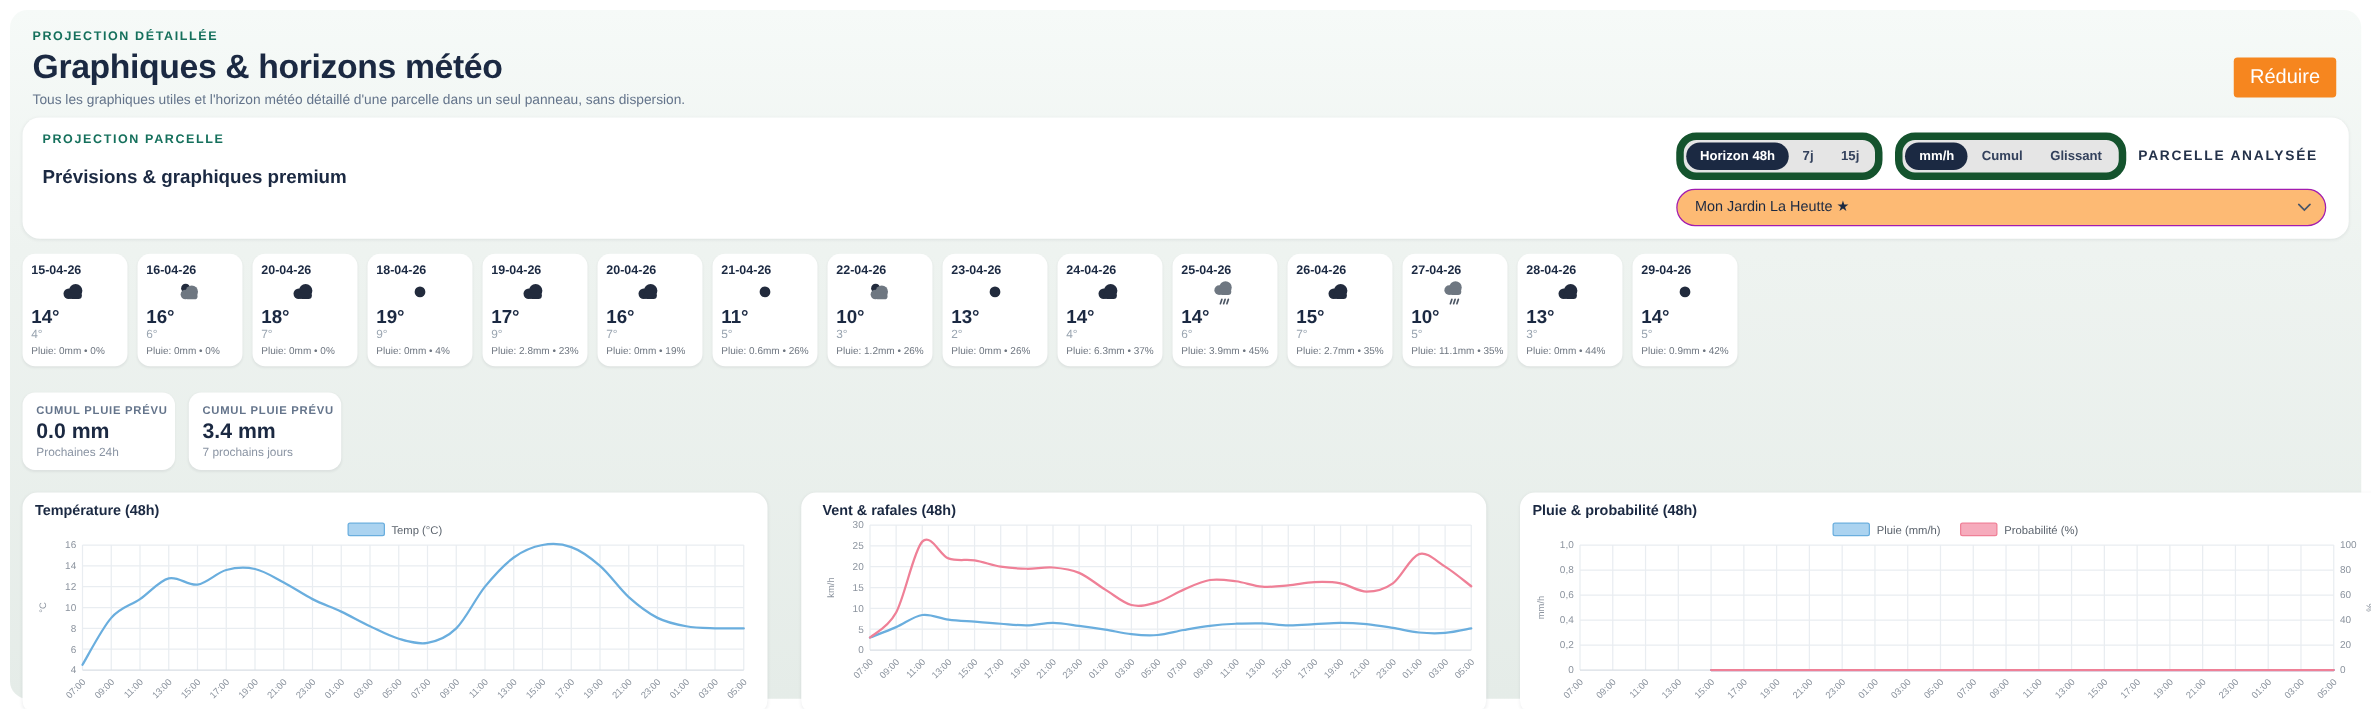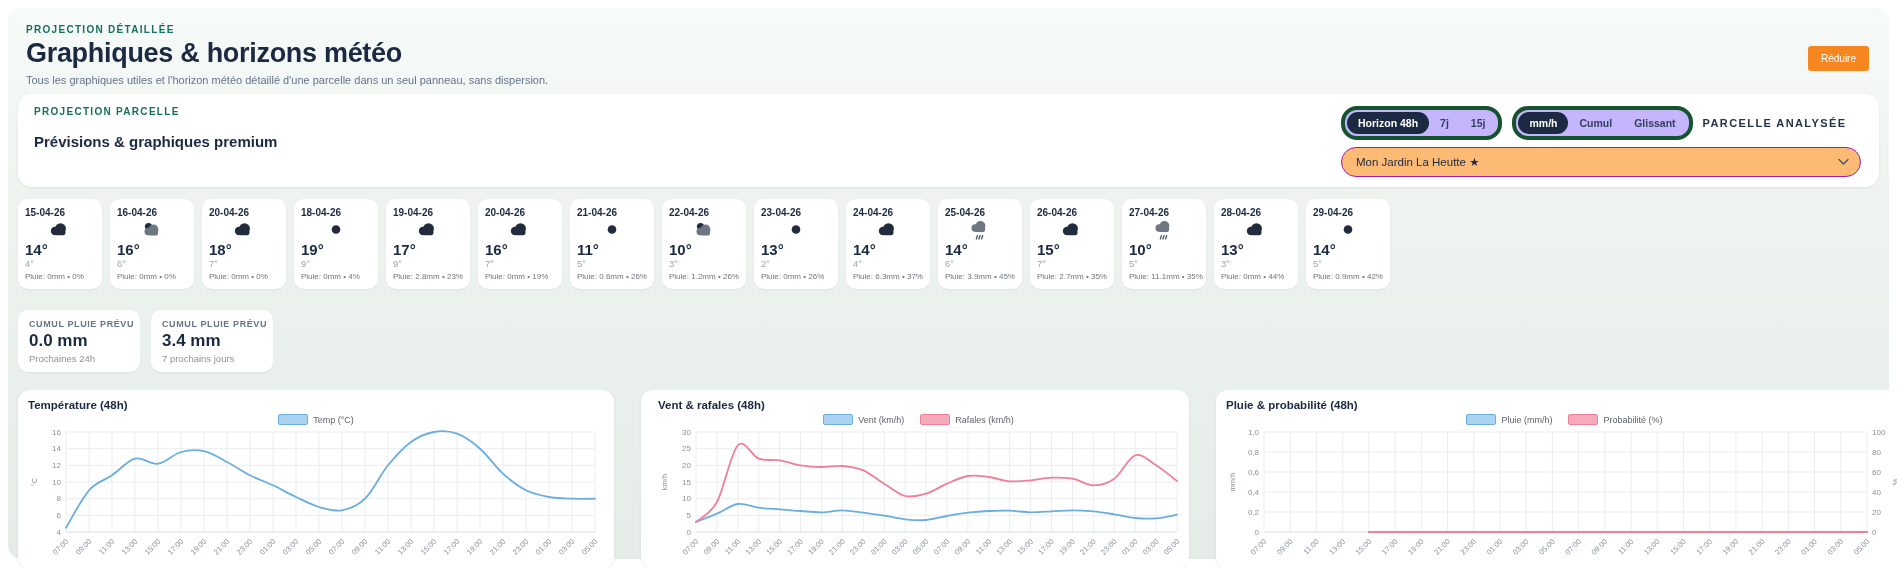--- a/index.html
+++ b/index.html
@@ -5,29 +5,29 @@
   * { box-sizing: border-box; margin: 0; padding: 0; }
   html,body { width: 1897px; height: 567px; }
   body { font-family: "Liberation Sans", sans-serif; background:#ffffff; overflow:hidden; }
   .page{ margin:8px; height:551px; border-radius:14px; padding:8px 10px;
          background:linear-gradient(180deg,#f6faf8 0%,#eef3f0 35%,#e5ece8 100%); }
   
   .hd{ display:flex; justify-content:space-between; align-items:flex-start; padding:8px 10px 0 8px; }
   .eyebrow{ font-size:10px; font-weight:bold; letter-spacing:1.3px; color:#15705c; }
   .hd h1{ font-size:27px; font-weight:bold; color:#1b2942; margin-top:3px; letter-spacing:-0.3px; }
   .hd .sub{ font-size:11px; color:#64748b; margin-top:5px; }
-  .btn-orange{ background:#f6861f; color:#fff; border:none; font-family:inherit; font-size:10px;
+  .btn-orange{ background:#f6861f; color:#fff; border:none; font-family:inherit; font-size:16px;
                padding:7px 13px; border-radius:3px; margin-top:22px; cursor:pointer; }
   
   .panel{ background:#fff; border-radius:14px; box-shadow:0 1px 3px rgba(15,23,42,.07);
           margin-top:8px; padding:12px 18px 10px 16px; display:flex; justify-content:space-between; min-height:72px; }
   .panel h2{ font-size:15px; font-weight:bold; color:#1b2942; margin-top:16px; }
   .panel-right{ width:520px; display:flex; flex-direction:column; gap:7px; }
   .controls-row{ display:flex; align-items:center; gap:10px; }
-  .seg{ display:flex; align-items:center; background:#c4b5fd; border:4px solid #14532d; border-radius:16px; padding:2px; }
+  .seg{ display:flex; align-items:center; background:#e5e5e5; border:6px solid #14532d; border-radius:16px; padding:2px; }
   .seg button{ border:none; background:transparent; font-family:inherit; font-size:10.5px; font-weight:bold;
                color:#33415c; padding:5px 11px; border-radius:13px; cursor:pointer; white-space:nowrap; }
   .seg button.active{ background:#1b2942; color:#fff; }
   .parcel-label{ font-size:11px; font-weight:bold; color:#24324a; letter-spacing:1.4px; white-space:nowrap; }
   .select-wrap{ position:relative; width:100%; }
   .select-wrap select{ appearance:none; -webkit-appearance:none; width:100%; background:#fdba74;
         border:1px solid #a21caf; border-radius:17px; padding:8px 30px 8px 14px; font-family:inherit;
         font-size:11.5px; color:#1b2942; cursor:pointer; }
   .select-wrap .chev{ position:absolute; right:12px; top:50%; transform:translateY(-50%); pointer-events:none; }
   
@@ -399,30 +399,21 @@
           <text font-size="7.5px" fill="#8b939e" text-anchor="end" transform="translate(409,115) rotate(-45)">15:00</text>
           <text font-size="7.5px" fill="#8b939e" text-anchor="end" transform="translate(432,115) rotate(-45)">17:00</text>
           <text font-size="7.5px" fill="#8b939e" text-anchor="end" transform="translate(455,115) rotate(-45)">19:00</text>
           <text font-size="7.5px" fill="#8b939e" text-anchor="end" transform="translate(478,115) rotate(-45)">21:00</text>
           <text font-size="7.5px" fill="#8b939e" text-anchor="end" transform="translate(501,115) rotate(-45)">23:00</text>
           <text font-size="7.5px" fill="#8b939e" text-anchor="end" transform="translate(524,115) rotate(-45)">01:00</text>
           <text font-size="7.5px" fill="#8b939e" text-anchor="end" transform="translate(547,115) rotate(-45)">03:00</text>
           <text font-size="7.5px" fill="#8b939e" text-anchor="end" transform="translate(570,115) rotate(-45)">05:00</text>
           <path d="M38.0 100.8C41.8 94.6 53.3 72.1 61.0 63.3C68.7 54.6 76.3 53.6 84.0 48.3C91.7 43.1 99.3 33.6 107.0 31.7C114.7 29.7 122.3 37.8 130.0 36.7C137.7 35.6 145.3 27.1 153.0 25.0C160.7 22.9 168.3 22.5 176.0 24.2C183.7 25.8 191.3 31.0 199.0 35.0C206.7 39.0 214.3 44.4 222.0 48.3C229.7 52.2 237.3 54.7 245.0 58.3C252.7 61.9 260.3 66.4 268.0 70.0C275.7 73.6 283.3 77.8 291.0 80.0C298.7 82.2 306.3 84.7 314.0 83.3C321.7 81.9 329.3 79.2 337.0 71.7C344.7 64.2 352.3 47.8 360.0 38.3C367.7 28.9 375.3 20.6 383.0 15.0C390.7 9.4 398.3 6.4 406.0 5.0C413.7 3.6 421.3 3.9 429.0 6.7C436.7 9.4 444.3 15.0 452.0 21.7C459.7 28.3 467.3 39.7 475.0 46.7C482.7 53.6 490.3 59.4 498.0 63.3C505.7 67.2 513.3 68.6 521.0 70.0C528.7 71.4 536.3 71.4 544.0 71.7C551.7 71.9 563.2 71.7 567.0 71.7" fill="none" stroke="#6aaede" stroke-width="1.8" stroke-linecap="round"></path>
         </svg></div>
-      <div class="ccard" style="width: 548px; padding-left: 17px;"><h3>Vent &amp; rafales (48h)</h3><div class="legend">
-          <div class="entry">
-            <span class="swatch" style="background: rgb(171, 211, 240); border: 1.5px solid rgb(106, 174, 222);"></span>
-            <span class="ltext">Vent (km/h)</span>
-          </div>
-          <div class="entry">
-            <span class="swatch" style="background: rgb(246, 171, 188); border: 1.5px solid rgb(239, 128, 151);"></span>
-            <span class="ltext">Rafales (km/h)</span>
-          </div>
-        </div><svg width="528" height="138" viewBox="0 0 528 138">
+      <div class="ccard" style="width: 548px; padding-left: 17px;"><h3>Vent &amp; rafales (48h)</h3><svg width="528" height="138" viewBox="0 0 528 138">
           <line x1="38" y1="5" x2="38" y2="105" stroke="#e9edf1" stroke-width="1"></line>
           <line x1="58.913043478260875" y1="5" x2="58.913043478260875" y2="105" stroke="#e9edf1" stroke-width="1"></line>
           <line x1="79.82608695652175" y1="5" x2="79.82608695652175" y2="105" stroke="#e9edf1" stroke-width="1"></line>
           <line x1="100.73913043478261" y1="5" x2="100.73913043478261" y2="105" stroke="#e9edf1" stroke-width="1"></line>
           <line x1="121.65217391304348" y1="5" x2="121.65217391304348" y2="105" stroke="#e9edf1" stroke-width="1"></line>
           <line x1="142.56521739130434" y1="5" x2="142.56521739130434" y2="105" stroke="#e9edf1" stroke-width="1"></line>
           <line x1="163.47826086956522" y1="5" x2="163.47826086956522" y2="105" stroke="#e9edf1" stroke-width="1"></line>
           <line x1="184.3913043478261" y1="5" x2="184.3913043478261" y2="105" stroke="#e9edf1" stroke-width="1"></line>
           <line x1="205.30434782608697" y1="5" x2="205.30434782608697" y2="105" stroke="#e9edf1" stroke-width="1"></line>
           <line x1="226.2173913043478" y1="5" x2="226.2173913043478" y2="105" stroke="#e9edf1" stroke-width="1"></line>

